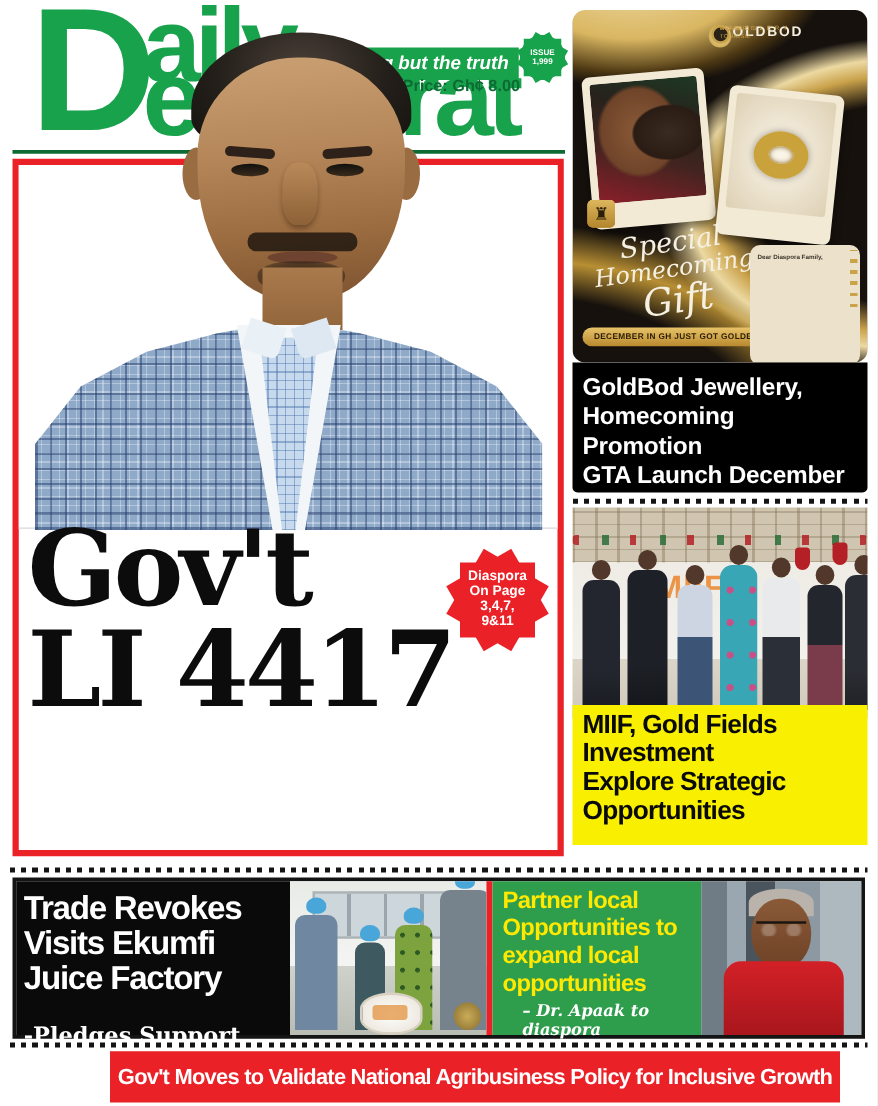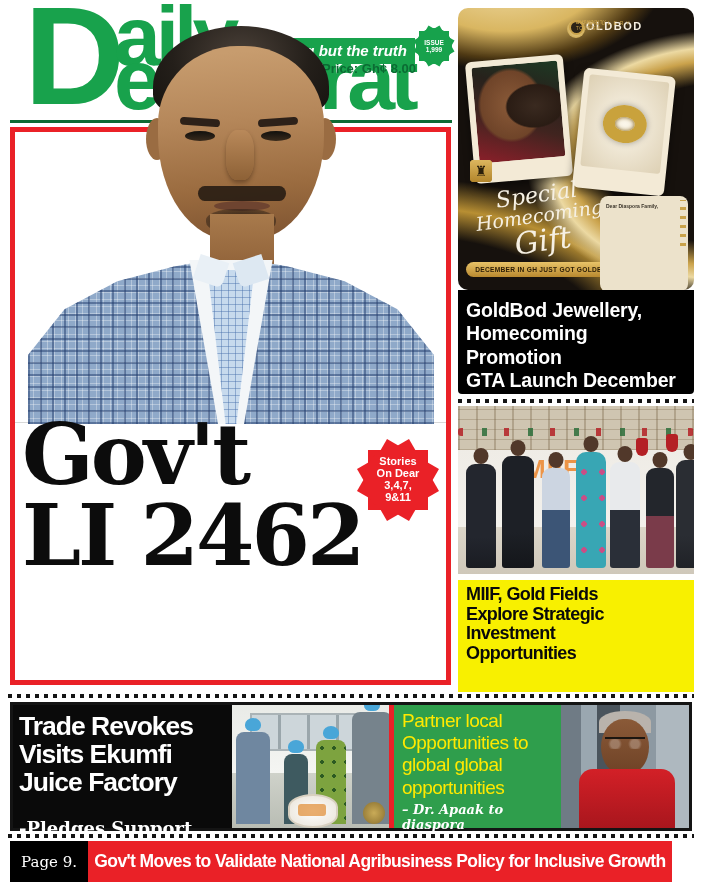--- a/index.html
+++ b/index.html
@@ -132,22 +132,22 @@
       width:15px;height:16px;border-radius:50%;background:#51382a;}
   .p1{left:8px;width:30px;height:104px;background:linear-gradient(#23262e 70%,#1a1c22);}
   .p2{left:44px;width:32px;height:112px;background:linear-gradient(#1d2026 68%,#14161a);}
   .p3{left:84px;width:28px;height:100px;background:linear-gradient(#ccd5e1 0 42%,#3c5576 42%);}
   .p4{left:118px;width:30px;height:116px;background:radial-gradient(circle 3px at 8px 20px,#c94f86 90%,transparent),#38a6b4;
       background-size:18px 26px;border-radius:10px 10px 4px 4px;}
   .p5{left:152px;width:30px;height:106px;background:linear-gradient(#e8eaec 0 45%,#2a2f38 45%);}
   .p6{left:188px;width:28px;height:100px;background:linear-gradient(#23262c 0 48%,#7a3b4a 48%);}
   .p7{left:218px;width:30px;height:108px;background:linear-gradient(#2a2d33 70%,#202227);}
 
-  .miif-head{left:458px;top:580px;width:236px;height:112px;background:#f8f000;color:#0a0a0a;box-sizing:border-box;
-      padding:5px 8px;font-weight:bold;font-size:18px;line-height:1.09;letter-spacing:-.6px;}
+  .miif-head{left:458px;top:564px;width:236px;height:112px;background:#f8f000;color:#0a0a0a;box-sizing:border-box;
+      padding:5px 8px;font-weight:bold;font-size:21px;line-height:1.09;letter-spacing:-.6px;}
 
   
   .bstrip{left:10px;top:702px;width:682px;height:129px;border:3px solid #141414;box-sizing:border-box;display:flex;background:#fff;}
   .tradebox{width:219px;background:#0a0a0a;color:#fff;box-sizing:border-box;padding:7px 6px;}
   .tradebox .tl{font-weight:bold;font-size:26.5px;line-height:1.06;letter-spacing:-1px;}
   .tradebox .ts{font-family:"DejaVu Serif","Liberation Serif",serif;font-weight:bold;font-size:18px;margin-top:22px;}
   .factoryphoto{position:relative;width:157px;overflow:hidden;background:
       linear-gradient(#e9ebe7 0%,#f4f5f2 55%,#cfd2ca 55%,#b9bdb4 100%);}
   .factoryphoto div{position:absolute;}
   .fwindow{left:18px;top:8px;width:120px;height:34px;background:repeating-linear-gradient(90deg,#cdd6da 0 26px,#9aa6ab 26px 29px);border:2px solid #aab3b6;}
@@ -155,22 +155,22 @@
   .fperson::before{content:"";position:absolute;top:-14px;left:50%;transform:translateX(-50%);width:16px;height:13px;border-radius:50% 50% 40% 40%;background:#49a6d8;}
   .f1{left:4px;width:34px;height:92px;background:#6f87a0;}
   .f2{left:52px;width:24px;height:70px;background:#3e5a60;}
   .f3{left:84px;width:30px;height:84px;background:radial-gradient(circle 2px at 6px 8px,#2c5a22 90%,transparent),#7da33f;background-size:12px 14px;}
   .f4{left:120px;width:40px;height:112px;background:#76838c;}
   .roll{left:56px;bottom:0px;width:46px;height:30px;border-radius:50%/38%;background:radial-gradient(#ffffff,#e8e2d6);border:2px solid #d8d0c0;}
   .roll::after{content:"";position:absolute;left:8px;top:8px;width:28px;height:12px;background:#e08a30;opacity:.7;border-radius:3px;}
   .crest{right:4px;bottom:4px;width:22px;height:22px;border-radius:50%;background:radial-gradient(#d8b24e,#8a6a1e);opacity:.85;}
   .redstripe{width:5px;background:#ea2127;}
   .apaakbox{width:167px;background:#2f9e4c;box-sizing:border-box;padding:5px 8px;}
-  .apaakbox .al{font-weight:normal;font-size:19px;line-height:1.17;letter-spacing:-.5px;color:#ffe900;}
-  .apaakbox .aa{font-family:"DejaVu Serif","Liberation Serif",serif;font-style:italic;font-weight:bold;font-size:13px;color:#fff;margin-top:3px;}
+  .apaakbox .al{font-weight:bold;font-size:19px;line-height:1.17;letter-spacing:-.5px;color:#ffe900;}
+  .apaakbox .aa{font-family:"DejaVu Serif","Liberation Serif",serif;font-style:italic;font-weight:bold;font-size:13px;color:#fff;margin-top:3px;margin-left:16px;}
   .manphoto{position:relative;flex:1;overflow:hidden;background:
       linear-gradient(90deg,#6f7b85 0 16%,#9aa7b0 16% 28%,#4a545c 28% 46%,#8d99a2 46% 74%,#aeb8bf 74% 100%);}
   .manphoto div{position:absolute;}
   .mhair{left:38px;top:6px;width:52px;height:22px;border-radius:50% 50% 0 0;background:#b9b3ac;}
   .mface{left:40px;top:14px;width:48px;height:56px;border-radius:46%/50%;background:linear-gradient(#8a5a38,#6e4226);}
   .mglasses{left:44px;top:32px;width:40px;height:10px;border-top:2px solid #1c1610;
       background:radial-gradient(circle 7px at 10px 5px,rgba(255,255,255,.25) 60%,transparent),radial-gradient(circle 7px at 30px 5px,rgba(255,255,255,.25) 60%,transparent);}
   .mshirt{left:18px;top:64px;width:96px;height:60px;border-radius:14px 14px 0 0;background:linear-gradient(#d32027,#a8161d);}
 
   
@@ -197,29 +197,29 @@
       <span>ISSUE</span>
       <span>1,999</span>
     </div>
   </div>
   <div class="abs mast-rule"></div>
 
   <div class="abs lead-box"></div>
   <div class="abs lead-photo"></div>
   <div class="abs lead-headline">
     <div>Gov't</div>
-    <div>LI 2462</div>
+    <div>LI 4417</div>
   </div>
   <div class="abs stories-badge">
     <div class="sq"></div>
     <div class="sq r1"></div>
     <div class="sq r2"></div>
     <div class="inner">
-      <span>Stories</span>
-      <span>On Dear</span>
+      <span>Diaspora</span>
+      <span>On Page</span>
       <span>3,4,7,</span>
       <span>9&amp;11</span>
     </div>
   </div>
 
   <div class="abs portrait">
     <div class="hair"></div>
     <div class="ear-l"></div>
     <div class="ear-r"></div>
     <div class="face"></div>
@@ -302,22 +302,22 @@
     <div class="person p2"></div>
     <div class="person p3"></div>
     <div class="person p4"></div>
     <div class="person p5"></div>
     <div class="person p6"></div>
     <div class="person p7"></div>
   </div>
 
   <div class="abs miif-head">
     <div>MIIF, Gold Fields</div>
+    <div>Investment</div>
     <div>Explore Strategic</div>
-    <div>Investment</div>
     <div>Opportunities</div>
   </div>
 
   <div class="abs dots dots-f1"></div>
 
   <div class="abs bstrip">
     <div class="tradebox">
       <div class="tl">Trade Revokes</div>
       <div class="tl">Visits Ekumfi</div>
       <div class="tl">Juice Factory</div>
@@ -329,30 +329,29 @@
       <div class="fperson f2"></div>
       <div class="fperson f3"></div>
       <div class="fperson f4"></div>
       <div class="roll"></div>
       <div class="crest"></div>
     </div>
     <div class="redstripe"></div>
     <div class="apaakbox">
       <div class="al">Partner local</div>
       <div class="al">Opportunities to</div>
-      <div class="al">global global</div>
+      <div class="al">expand local</div>
       <div class="al">opportunities</div>
       <div class="aa">– Dr. Apaak to diaspora</div>
     </div>
     <div class="manphoto">
       <div class="mhair"></div>
       <div class="mface"></div>
       <div class="mglasses"></div>
       <div class="mshirt"></div>
     </div>
   </div>
 
   <div class="abs dots dots-f2"></div>
 
-  <div class="abs pagebox">Page 9.</div>
   <div class="abs redbar">Gov't Moves to Validate National Agribusiness Policy for Inclusive Growth</div>
 
 </div>
 
 </body></html>

